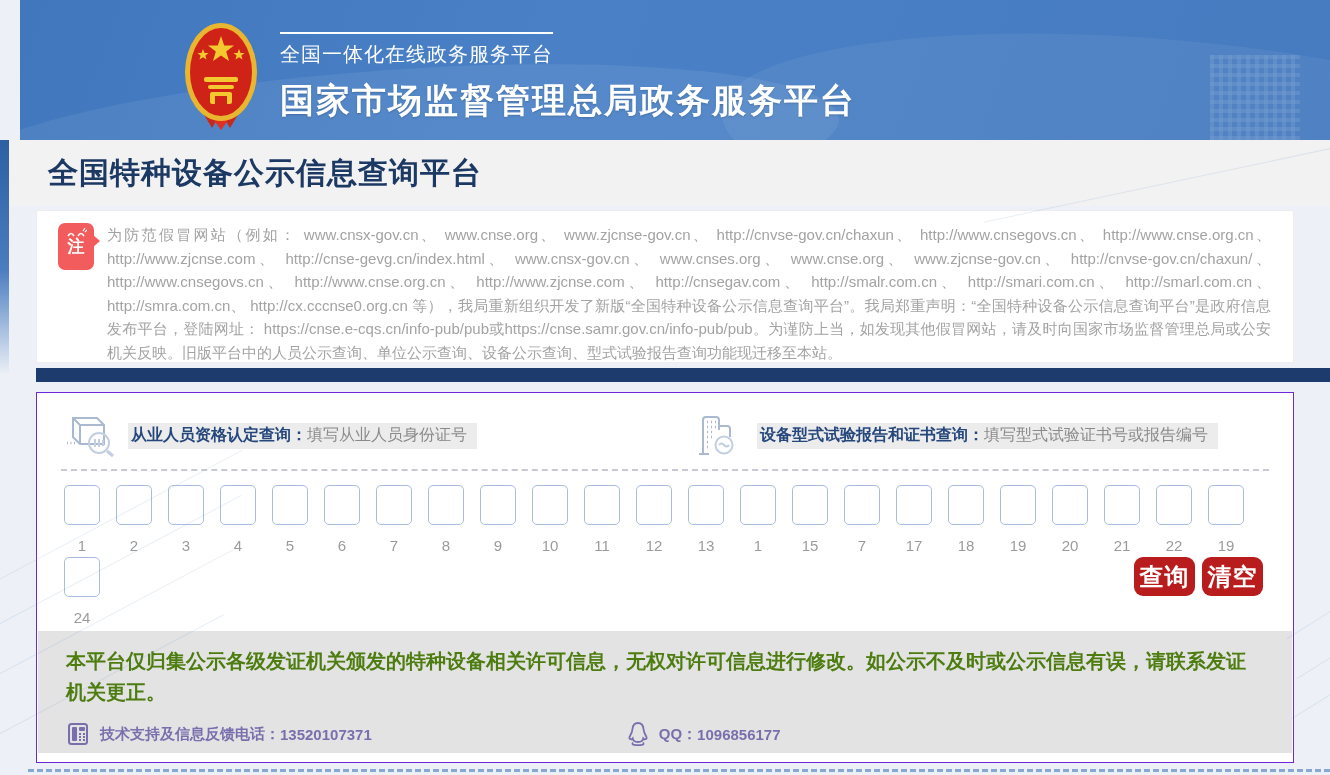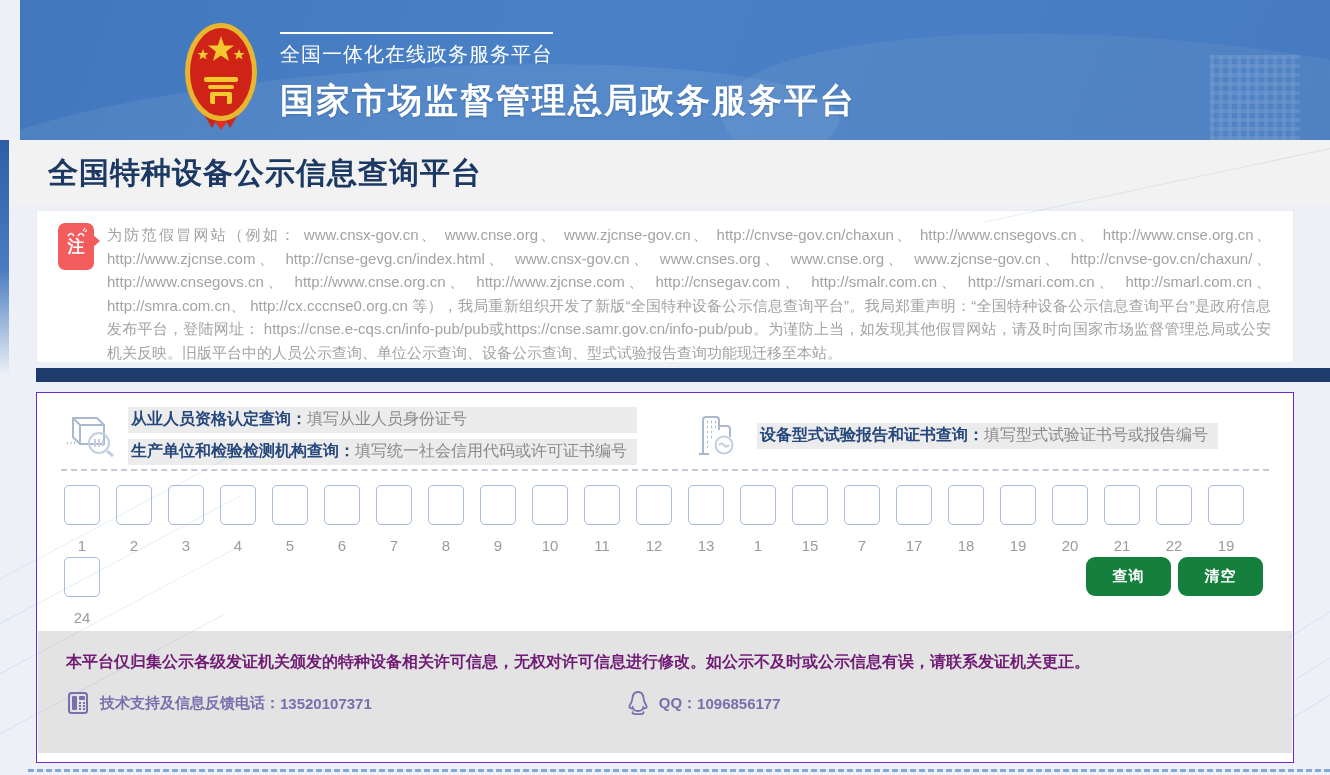--- a/index.html
+++ b/index.html
@@ -59,27 +59,27 @@
   .info-right { margin-left:auto; display:flex; align-items:center; }
   .info-right .info-lines { margin-left:20px; }
   .dashed-sep { margin:4px 24px 0; border-top:2px dashed #c9c9d6; }
   .boxes-area { position:relative; padding:14px 0 0 27px; }
   .char-box-grid { display:flex; flex-wrap:wrap; column-gap:16px; width:1196px; }
   .box-cell { width:36px; text-align:center; height:72px; }
   .char-box { width:36px; height:40px; border:1px solid #a9bce0; border-radius:5px;
     background:#fff; text-align:center; font-size:18px; color:#333; outline:none; display:block; }
   .box-num { margin-top:13px; font-size:15px; color:#9b9b9b; line-height:16px; }
   .btns { position:absolute; right:30px; top:86px; display:flex; gap:7px; }
-  .btn { width:85px; height:39px; background:#15803d; color:#fff; border:none;
-    border-radius:9px; font-size:15px; font-weight:bold; cursor:pointer;
+  .btn { width:61px; height:39px; background:#b91c1c; color:#fff; border:none;
+    border-radius:9px; font-size:24px; font-weight:bold; cursor:pointer;
     font-family:inherit; letter-spacing:1px; }
   
   .panel-footer { position:absolute; left:1px; right:1px; top:238px; height:122px;
     background:#e3e3e3; padding:15px 45px 0 28px; }
-  .disclaimer { font-size:16px; font-weight:bold; color:#701a75; line-height:31px;
+  .disclaimer { font-size:20px; font-weight:bold; color:#4d7c0f; line-height:31px;
     max-width:1200px; }
   .contact-row { display:flex; align-items:center; margin-top:13px; color:#7a6fad;
     font-size:15px; font-weight:bold; }
   .contact-row .sep { width:255px; }
   .contact-row .ico { margin-right:10px; display:flex; }
 </style>
 </head>
 <body>
 
 <header class="site-header">
@@ -136,21 +136,20 @@
         <path d="M9,8 h24 l7,7 v19 h-24 l-7,-7 z"></path>
         <path d="M9,8 l7,7 h24 M16,15 v19"></path>
         <circle cx="35" cy="33" r="10" stroke="#c3cfe0"></circle>
         <path d="M31,29 v8 M35,29 v8 M39,30 v6" stroke="#c3cfe0"></path>
         <path d="M43,41 l6,5" stroke="#c3cfe0" stroke-width="3"></path>
         <path d="M3,33 h1 M6.5,33 h1 M10,33 h1" stroke="#aab9cf" stroke-width="2.4"></path>
       </svg>
     </span>
     <div class="info-lines">
       <div class="hl"><span class="q-label">从业人员资格认定查询：</span><span class="q-hint">填写从业人员身份证号</span></div>
-      <div class="hl"><span class="q-label">生产单位和检验检测机构查询：</span><span class="q-hint">填写统一社会信用代码或许可证书编号</span></div>
     </div>
 
     <div class="info-right">
       <span class="q-icon">
         <svg width="40" height="44" viewBox="0 0 40 44" fill="none" stroke="#aab9cf" stroke-width="2">
           <path d="M6,42 V8 q0,-3 3,-3 h10 q3,0 3,3 v10"></path>
           <path d="M22,14 h8 q3,0 3,3 v8"></path>
           <path d="M10,10 h1 M14,10 h1 M18,10 h1 M10,15 h1 M14,15 h1 M18,15 h1 M10,20 h1 M14,20 h1 M10,25 h1 M14,25 h1 M10,30 h1 M10,35 h1" stroke-width="2.4"></path>
           <circle cx="27" cy="33" r="8.5" stroke="#c3cfe0"></circle>
           <path d="M22,33 q2.5,-3 5,0 q2.5,3 5,0" stroke="#c3cfe0"></path>

